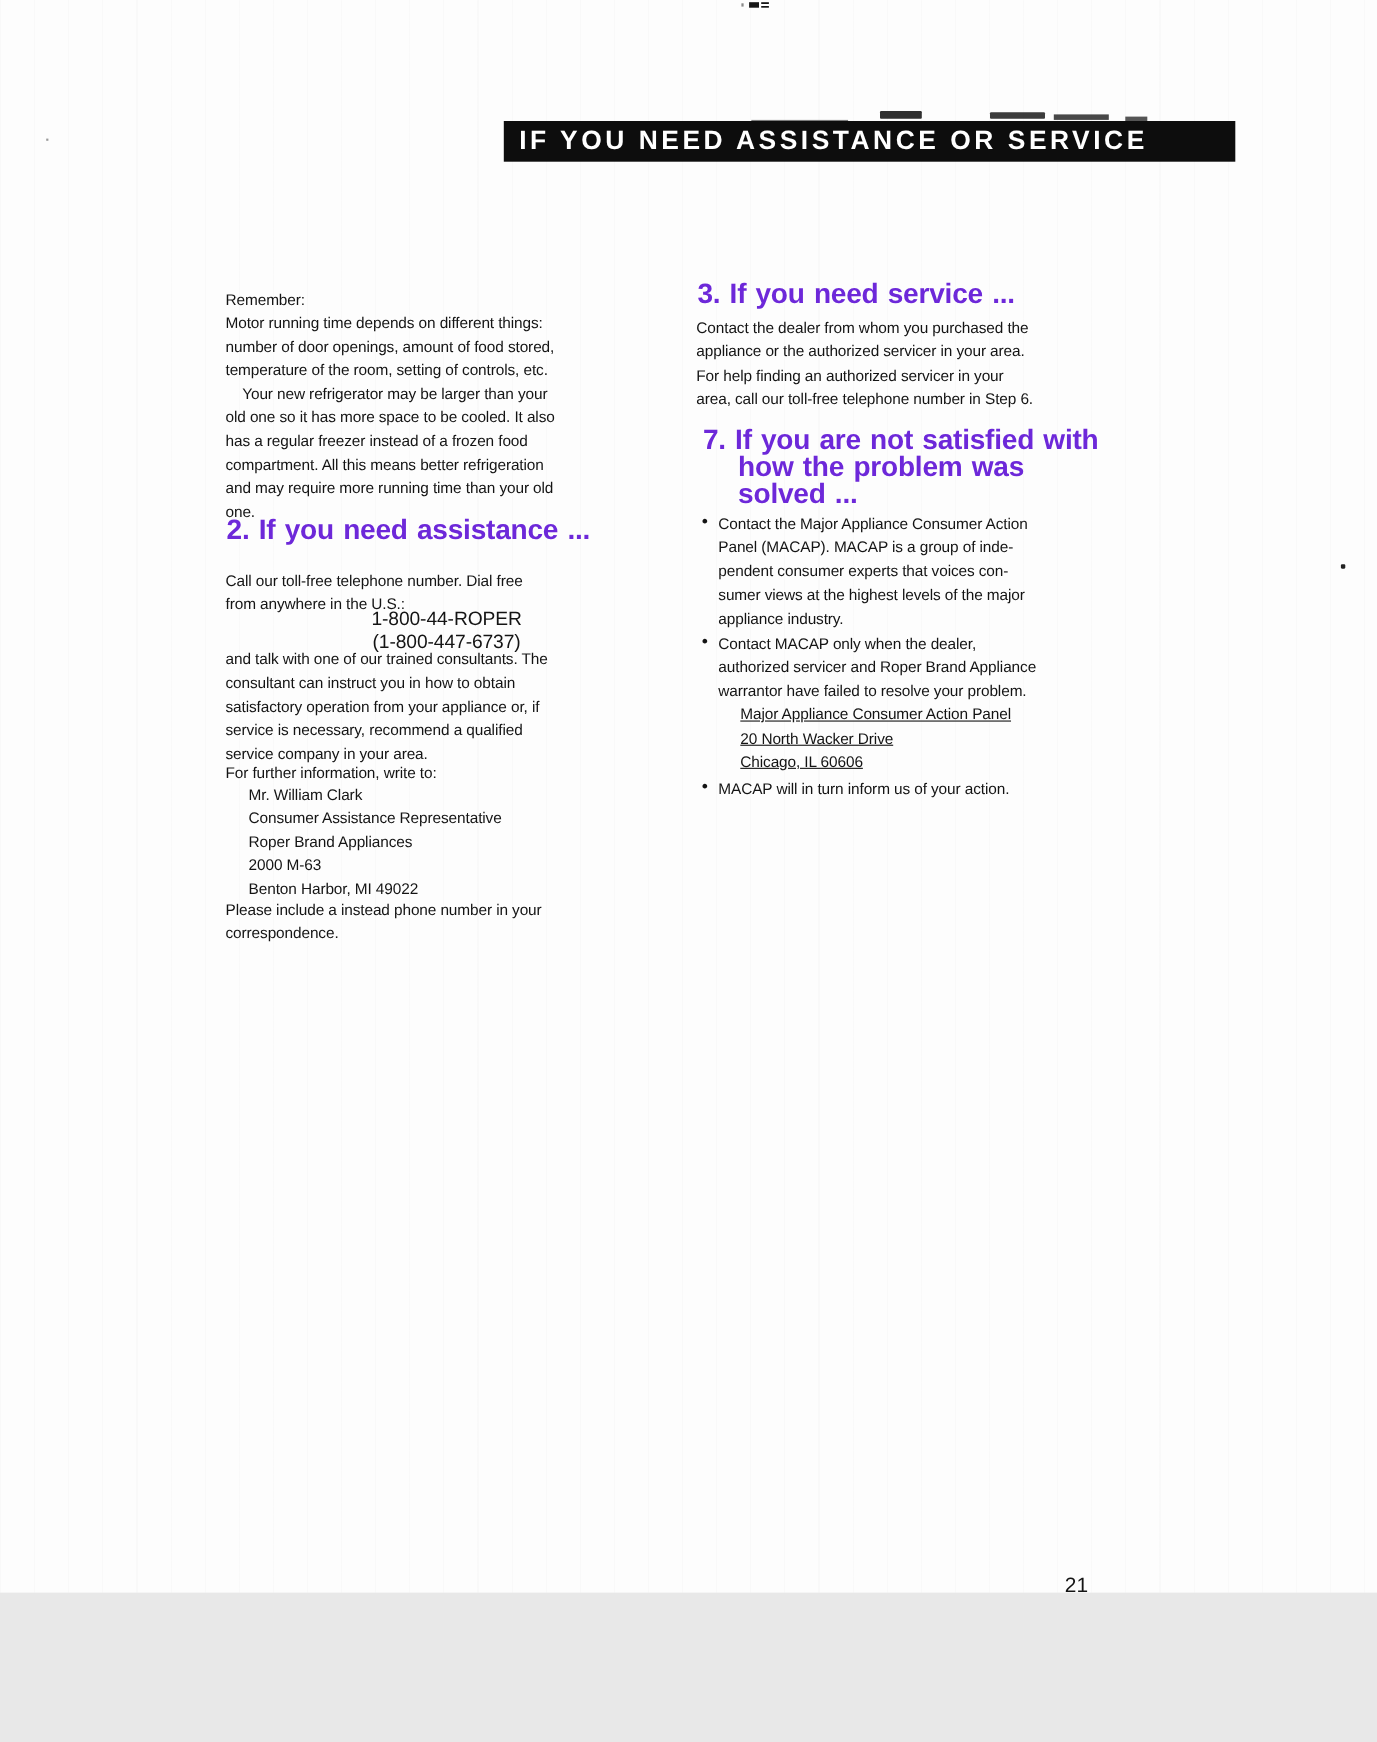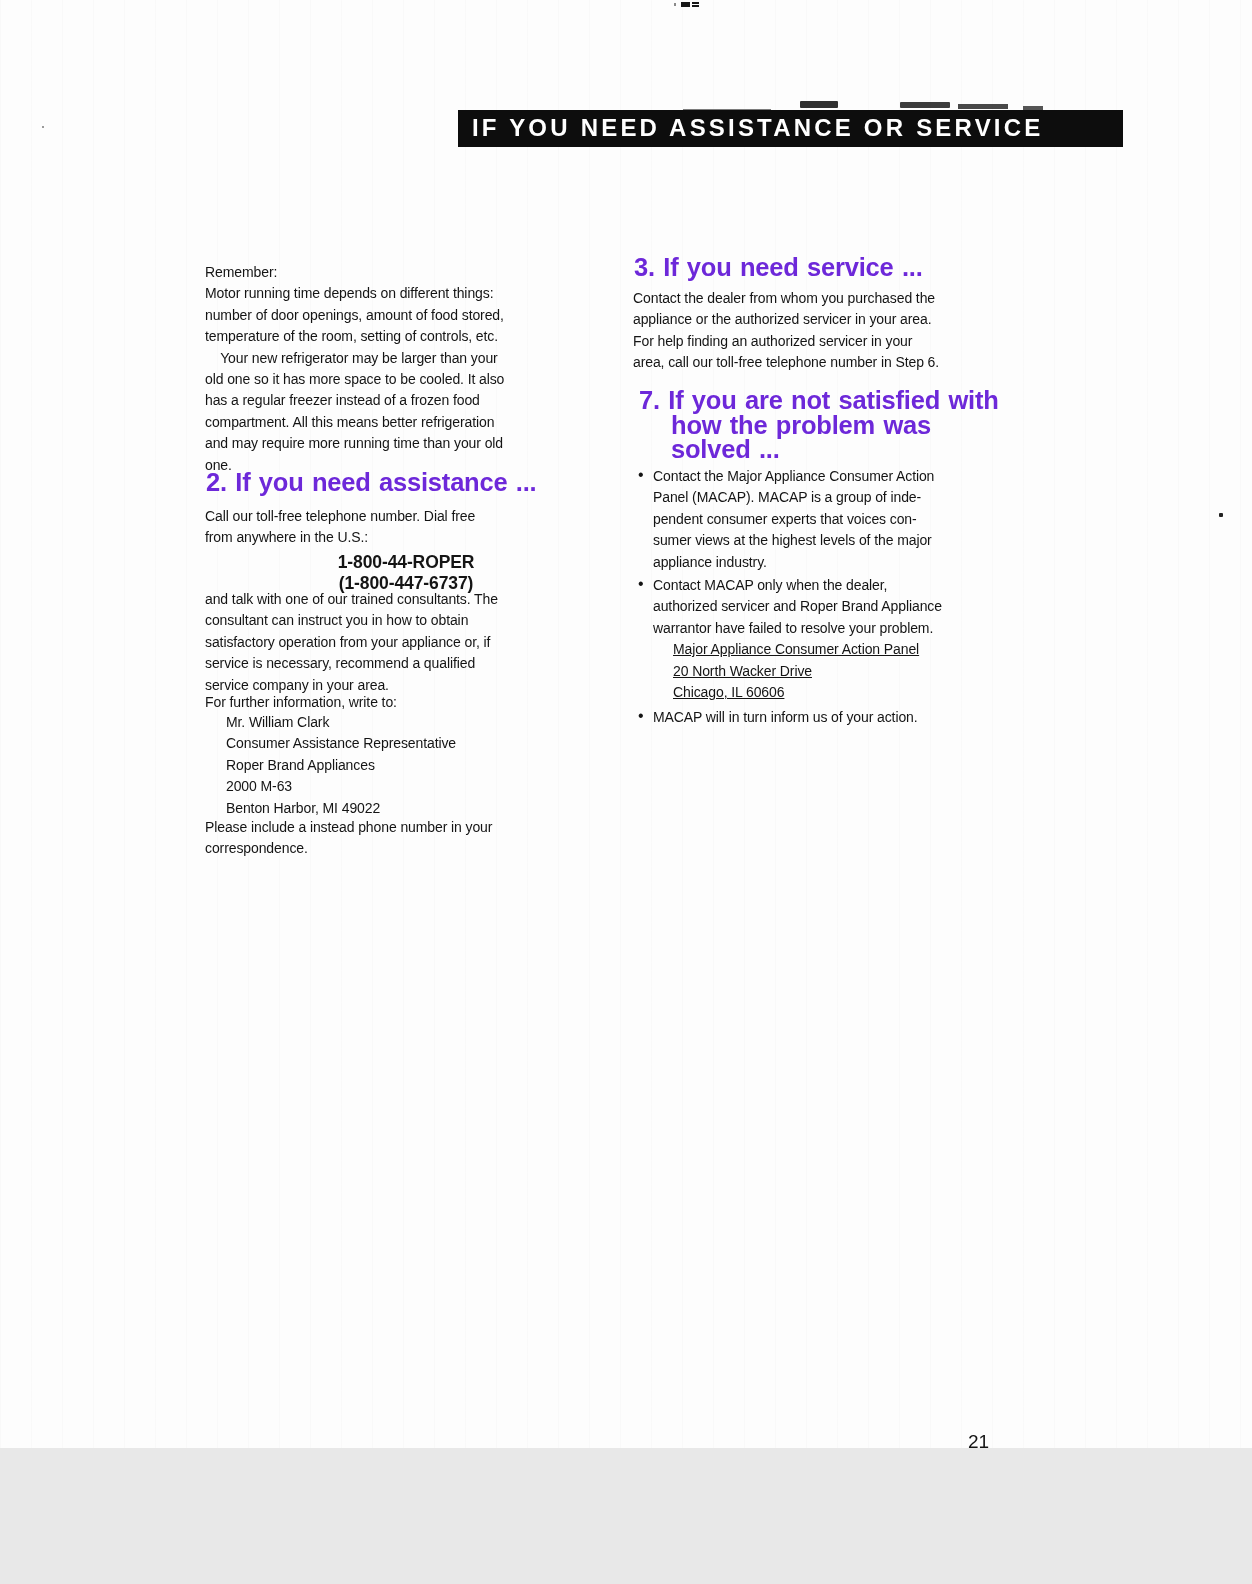--- a/index.html
+++ b/index.html
@@ -20,21 +20,21 @@
     background:repeating-linear-gradient(90deg, rgba(0,0,0,0.016) 0 1px, transparent 1px 31px);
     pointer-events:none;
   }
   .abs { position:absolute; }
   .txt {
     font-size:14px;
     line-height:21.4px;
     letter-spacing:-0.1px;
     white-space:pre-wrap;
   }
-  .bold { font-weight:700; font-size:17.5px; }
+  .bold { font-weight:400; font-size:17.5px; }
   .center { text-align:center; }
   .heading {
     font-weight:700;
     font-size:25.5px;
     letter-spacing:-0.2px;
     word-spacing:1.5px;
     white-space:nowrap;
     color:#6d28d9;
   }
   .h4 { line-height:24.5px; white-space:nowrap; }
@@ -100,21 +100,21 @@
 temperature of the room, setting of controls, etc.
     Your new refrigerator may be larger than your
 old one so it has more space to be cooled. It also
 has a regular freezer instead of a frozen food
 compartment. All this means better refrigeration
 and may require more running time than your old
 one.</div>
 
   <div class="heading abs" style="left:206px; top:468px">2. If you need assistance ...</div>
 
-  <div class="txt abs" style="left:205px; top:506px; width:430px">Call our toll-free telephone number. Dial free
+  <div class="txt abs" style="left:205px; top:518px; width:430px">Call our toll-free telephone number. Dial free
 from anywhere in the U.S.:</div>
 
   <div class="txt bold center abs" style="left:205px; top:552px; width:402px">1-800-44-ROPER
 (1-800-447-6737)</div>
 
   <div class="txt abs" style="left:205px; top:692px; width:430px">For further information, write to:</div>
 
   <div class="txt abs" style="left:205px; top:589px; width:430px">and talk with one of our trained consultants. The
 consultant can instruct you in how to obtain
 satisfactory operation from your appliance or, if

